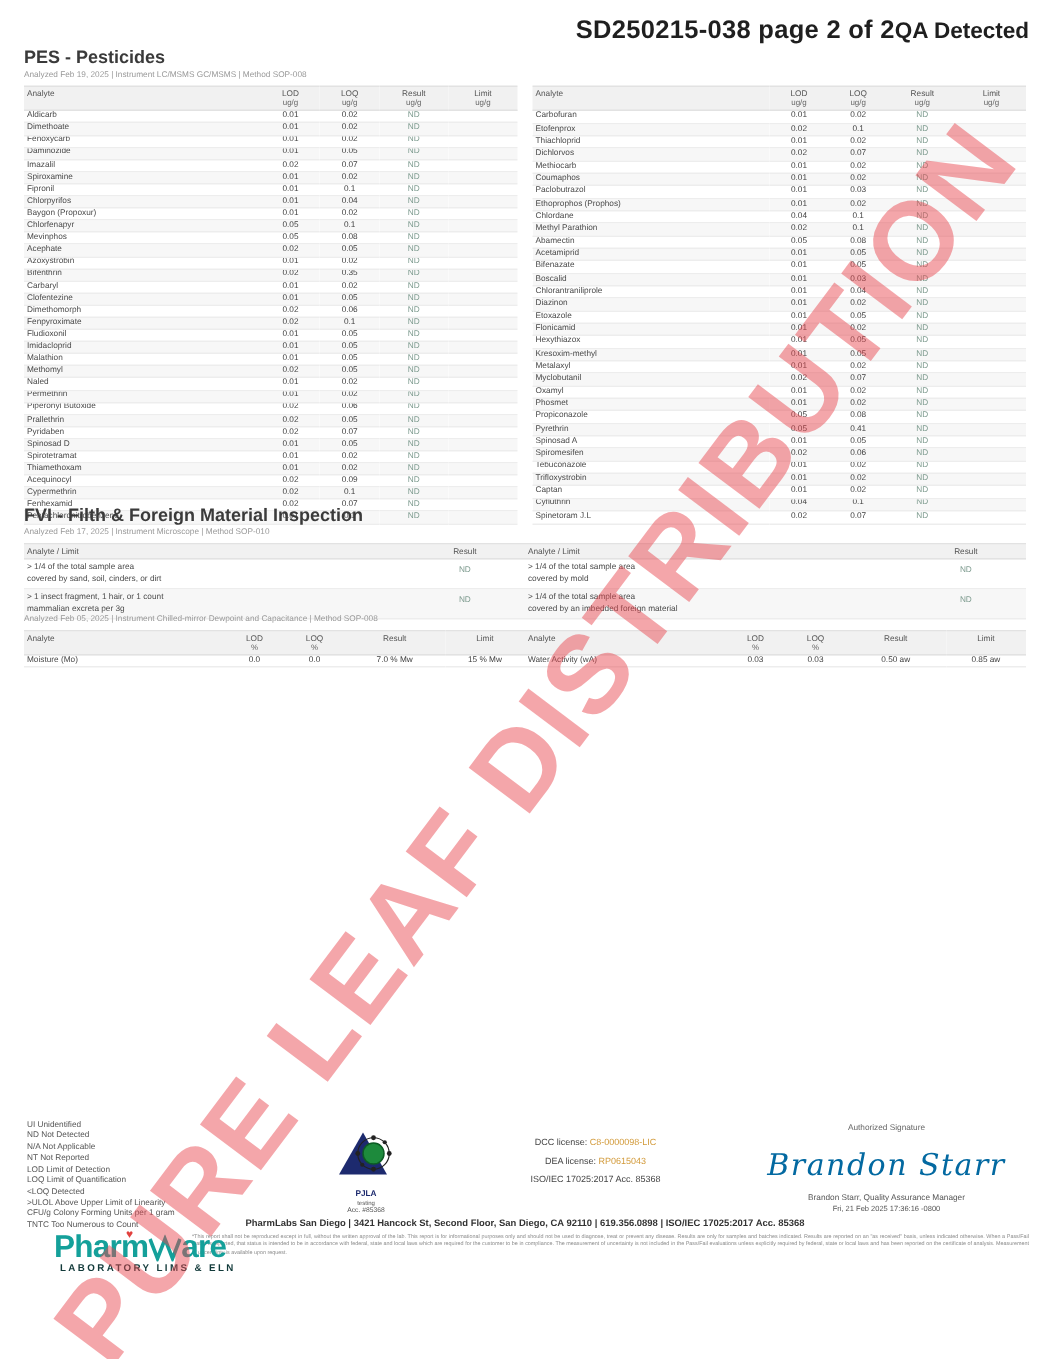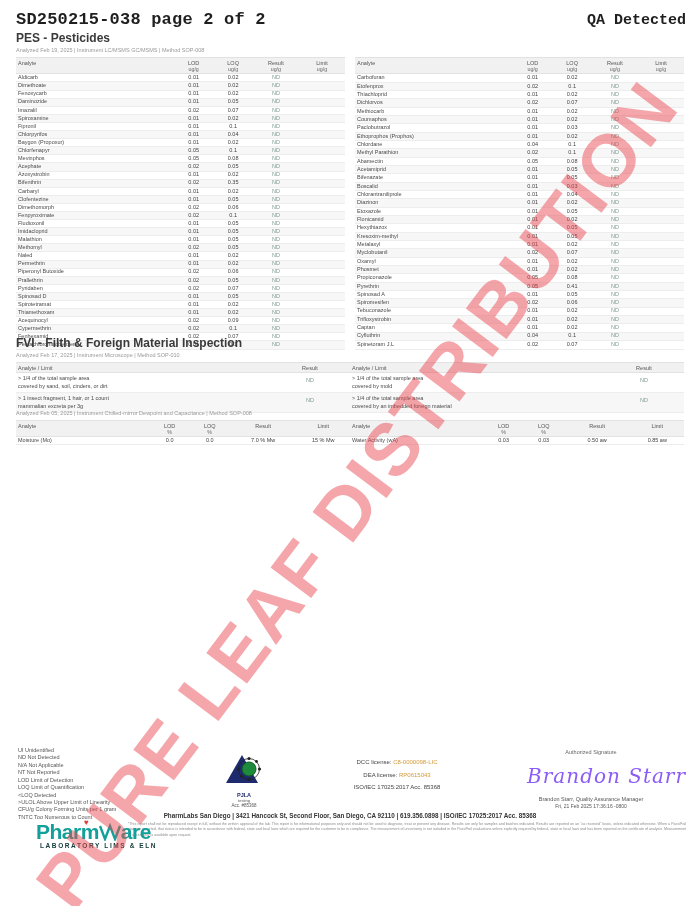--- a/index.html
+++ b/index.html
@@ -1,19 +1,19 @@
 <!DOCTYPE html>
 <html><head>
 <meta charset="utf-8">
 <style>
   * { margin:0; padding:0; box-sizing:border-box; }
   body { background:#fff; font-family:"Liberation Sans", sans-serif; }
   .page { position:relative; width:700px; height:906px; background:#fff; overflow:hidden; }
 
-  .topbar { position:absolute; top:10px; left:16px; right:14px; display:flex; justify-content:space-between; align-items:baseline;font-family:Liberation Mono, monospace; }
+  .topbar { position:absolute; top:10px; left:16px; right:14px; display:flex; justify-content:flex-end; align-items:baseline; }
   .doc-title { font-size:17px; font-weight:700; color:#1f1f1f; letter-spacing:0.2px; }
   .qa-title { font-size:15px; font-weight:600; color:#1f1f1f; }
 
   .section { position:absolute; left:16px; right:16px; }
   .sec-pes { top:31px; }
   .sec-fvi { top:336px; }
   .sec-mwa { top:408px; }
   .sec-head { font-size:12px; font-weight:600; color:#3a3a3a; }
   .sec-meta { font-size:5.5px; color:#999; margin-top:2px; }
 
@@ -46,21 +46,21 @@
   .pjla { position:absolute; left:212px; top:751px; width:64px; text-align:center; }
   .pjla-name { font-size:5.5px; font-weight:700; color:#1d2a6e; margin-top:1px; }
   .pjla-sub { font-size:4px; color:#555; }
   .pjla-acc { font-size:4.5px; color:#555; }
 
   .licenses { position:absolute; left:312px; top:756px; width:170px; text-align:center; font-size:6px; color:#444; line-height:2.1; }
   .lic-val { color:#d29a3a; }
 
   .sigblock { position:absolute; right:14px; top:749px; width:190px; text-align:center; }
   .sig-label { font-size:5.5px; color:#666; }
-  .sig-name { font-family:"DejaVu Serif", serif; font-style:italic; font-size:20px; color:#8b5cf6; margin-top:9px; letter-spacing:1px;text-align:right; }
+  .sig-name { font-family:"DejaVu Serif", serif; font-style:italic; font-size:20px; color:#0369a1; margin-top:9px; letter-spacing:1px; }
   .sig-title { font-size:5.5px; color:#555; margin-top:8px; }
   .sig-date { font-size:5px; color:#555; margin-top:1px; }
 
   .address { position:absolute; left:0; right:0; top:812px; text-align:center; font-size:6.3px; font-weight:600; color:#333; }
   .disclaimer { position:absolute; left:128px; right:14px; top:822px; font-size:3.6px; line-height:1.5; color:#8a8a8a; text-align:justify; }
 
   .pharmware { position:absolute; left:16px; top:820px; }
   .pw-name { font-size:21px; font-weight:700; color:#14a09a; letter-spacing:-0.5px; display:flex; align-items:center;margin-left:20px; }
   .pw-heart { color:#e2413e; font-size:8px; position:absolute; top:-2px; left:68px; }
   .pw-tag { font-size:6.5px; font-weight:700; color:#123a3a; letter-spacing:1.6px; margin-top:-2px; margin-left:24px; }

